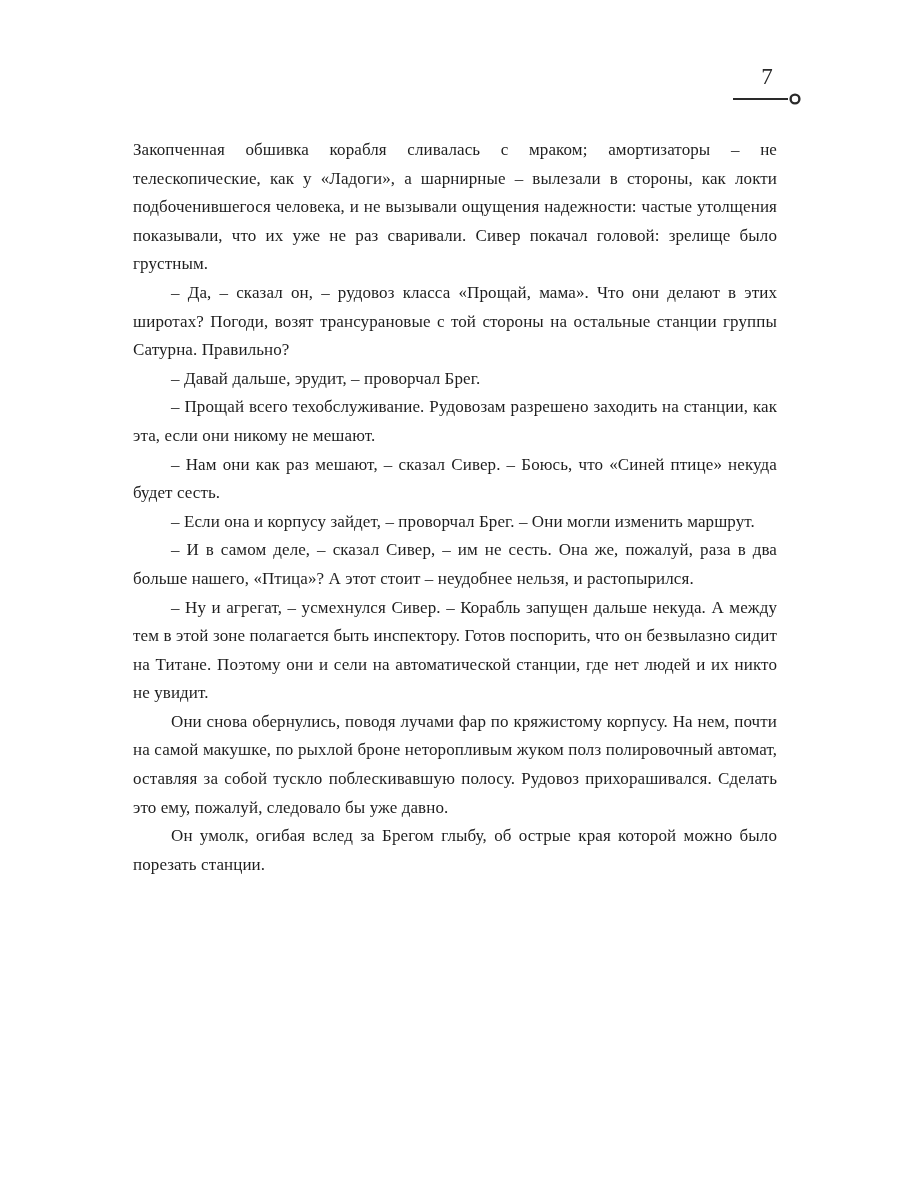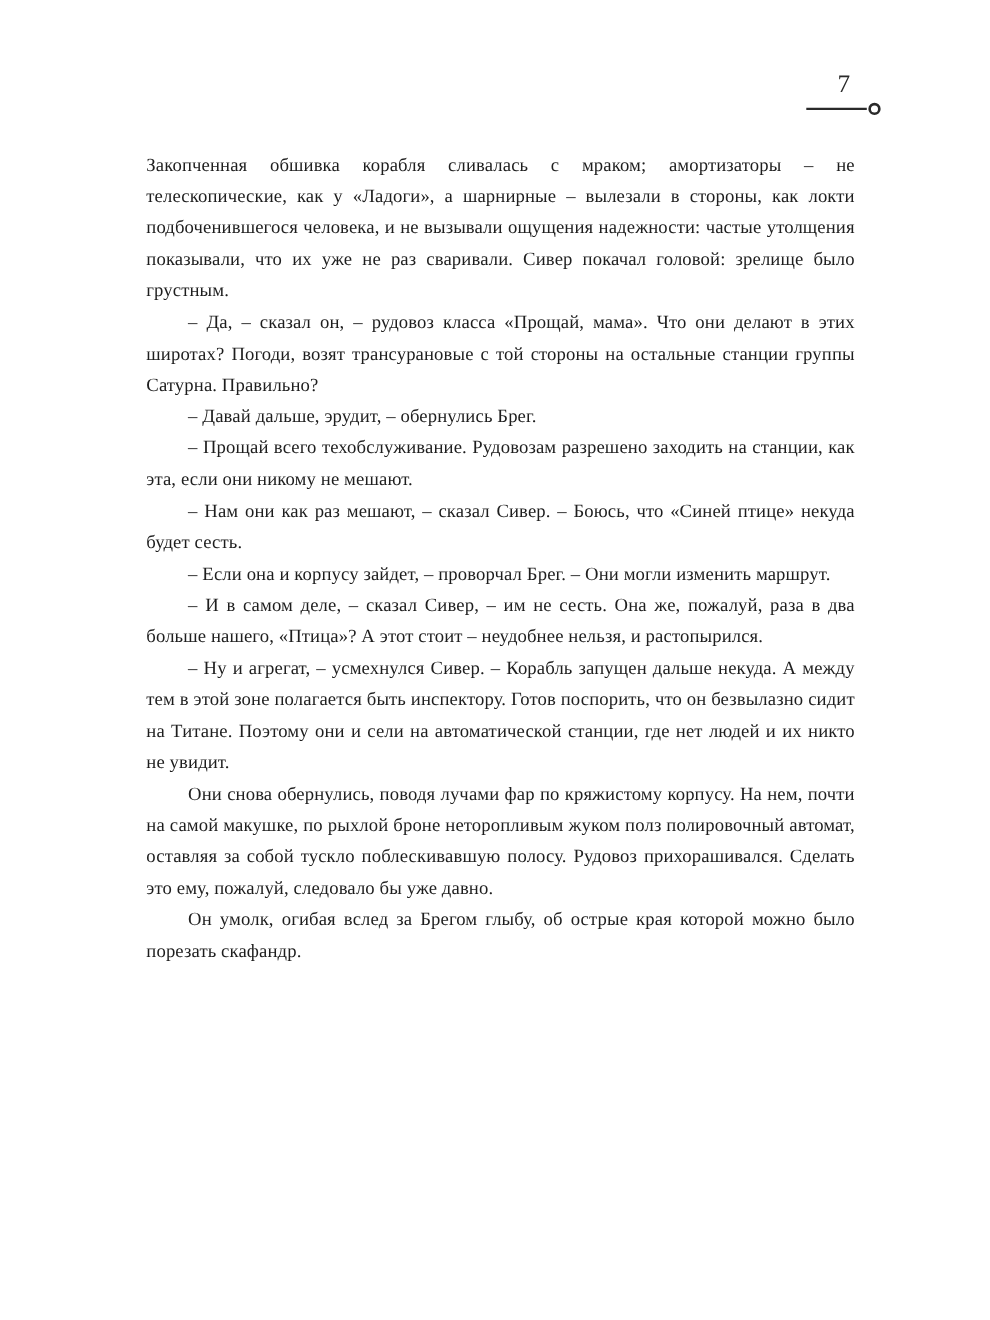--- a/index.html
+++ b/index.html
@@ -65,23 +65,23 @@
     <span class="pagenum">7</span>
     <svg class="ornament" width="70" height="14" viewBox="0 0 70 14" aria-hidden="true">
       <line x1="1" y1="7" x2="56" y2="7" stroke="#2a2a2a" stroke-width="2.2"></line>
       <circle cx="63" cy="7" r="4.4" fill="#ffffff" stroke="#2a2a2a" stroke-width="2.4"></circle>
     </svg>
   </header>
 
   <main class="text-block">
       <p class="no-indent">Закопченная обшивка корабля сливалась с мраком; амортизаторы – не телескопические, как у «Ладоги», а шарнирные – вылезали в стороны, как локти подбоченившегося человека, и не вызывали ощущения надежности: частые утолщения показывали, что их уже не раз сваривали. Сивер покачал головой: зрелище было грустным.</p>
       <p>– Да, – сказал он, – рудовоз класса «Прощай, мама». Что они делают в этих широтах? Погоди, возят трансурановые с той стороны на остальные станции группы Сатурна. Правильно?</p>
-      <p>– Давай дальше, эрудит, – обернулись Брег.</p>
+      <p>– Давай дальше, эрудит, – проворчал Брег.</p>
       <p>– Прощай всего техобслуживание. Рудовозам разрешено заходить на станции, как эта, если они никому не мешают.</p>
       <p>– Нам они как раз мешают, – сказал Сивер. – Боюсь, что «Синей птице» некуда будет сесть.</p>
       <p>– Если она и корпусу зайдет, – проворчал Брег. – Они могли изменить маршрут.</p>
       <p>– И в самом деле, – сказал Сивер, – им не сесть. Она же, пожалуй, раза в два больше нашего, «Птица»? А этот стоит – неудобнее нельзя, и растопырился.</p>
       <p>– Ну и агрегат, – усмехнулся Сивер. – Корабль запущен дальше некуда. А между тем в этой зоне полагается быть инспектору. Готов поспорить, что он безвылазно сидит на Титане. Поэтому они и сели на автоматической станции, где нет людей и их никто не увидит.</p>
       <p>Они снова обернулись, поводя лучами фар по кряжистому корпусу. На нем, почти на самой макушке, по рыхлой броне неторопливым жуком полз полировочный автомат, оставляя за собой тускло поблескивавшую полосу. Рудовоз прихорашивался. Сделать это ему, пожалуй, следовало бы уже давно.</p>
-      <p>Он умолк, огибая вслед за Брегом глыбу, об острые края которой можно было порезать скафандр.</p>
+      <p>Он умолк, огибая вслед за Брегом глыбу, об острые края которой можно было порезать станции.</p>
     </main>
 
 </div>
 
 </body></html>

